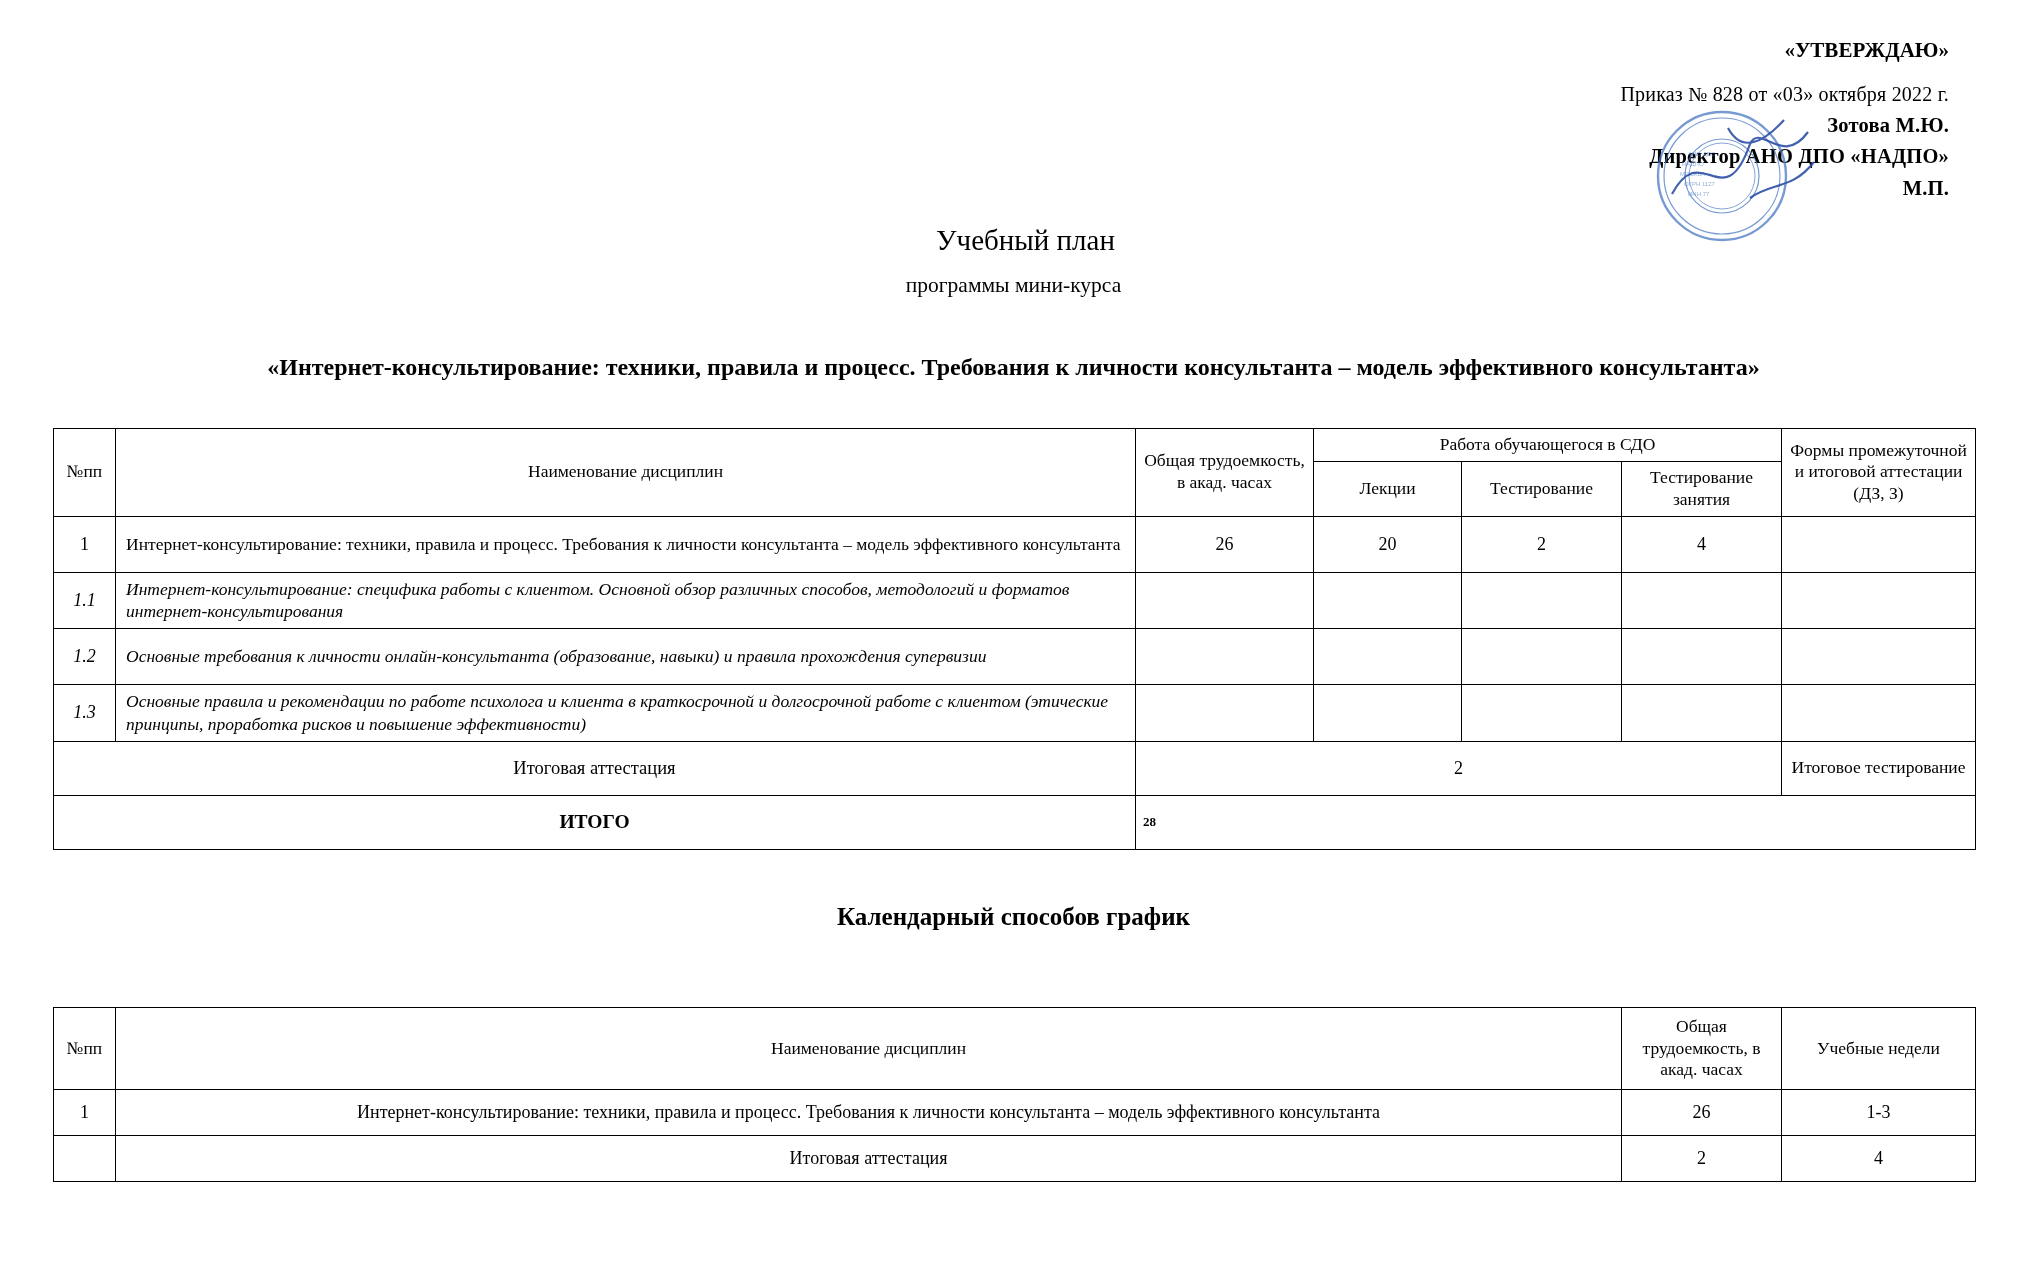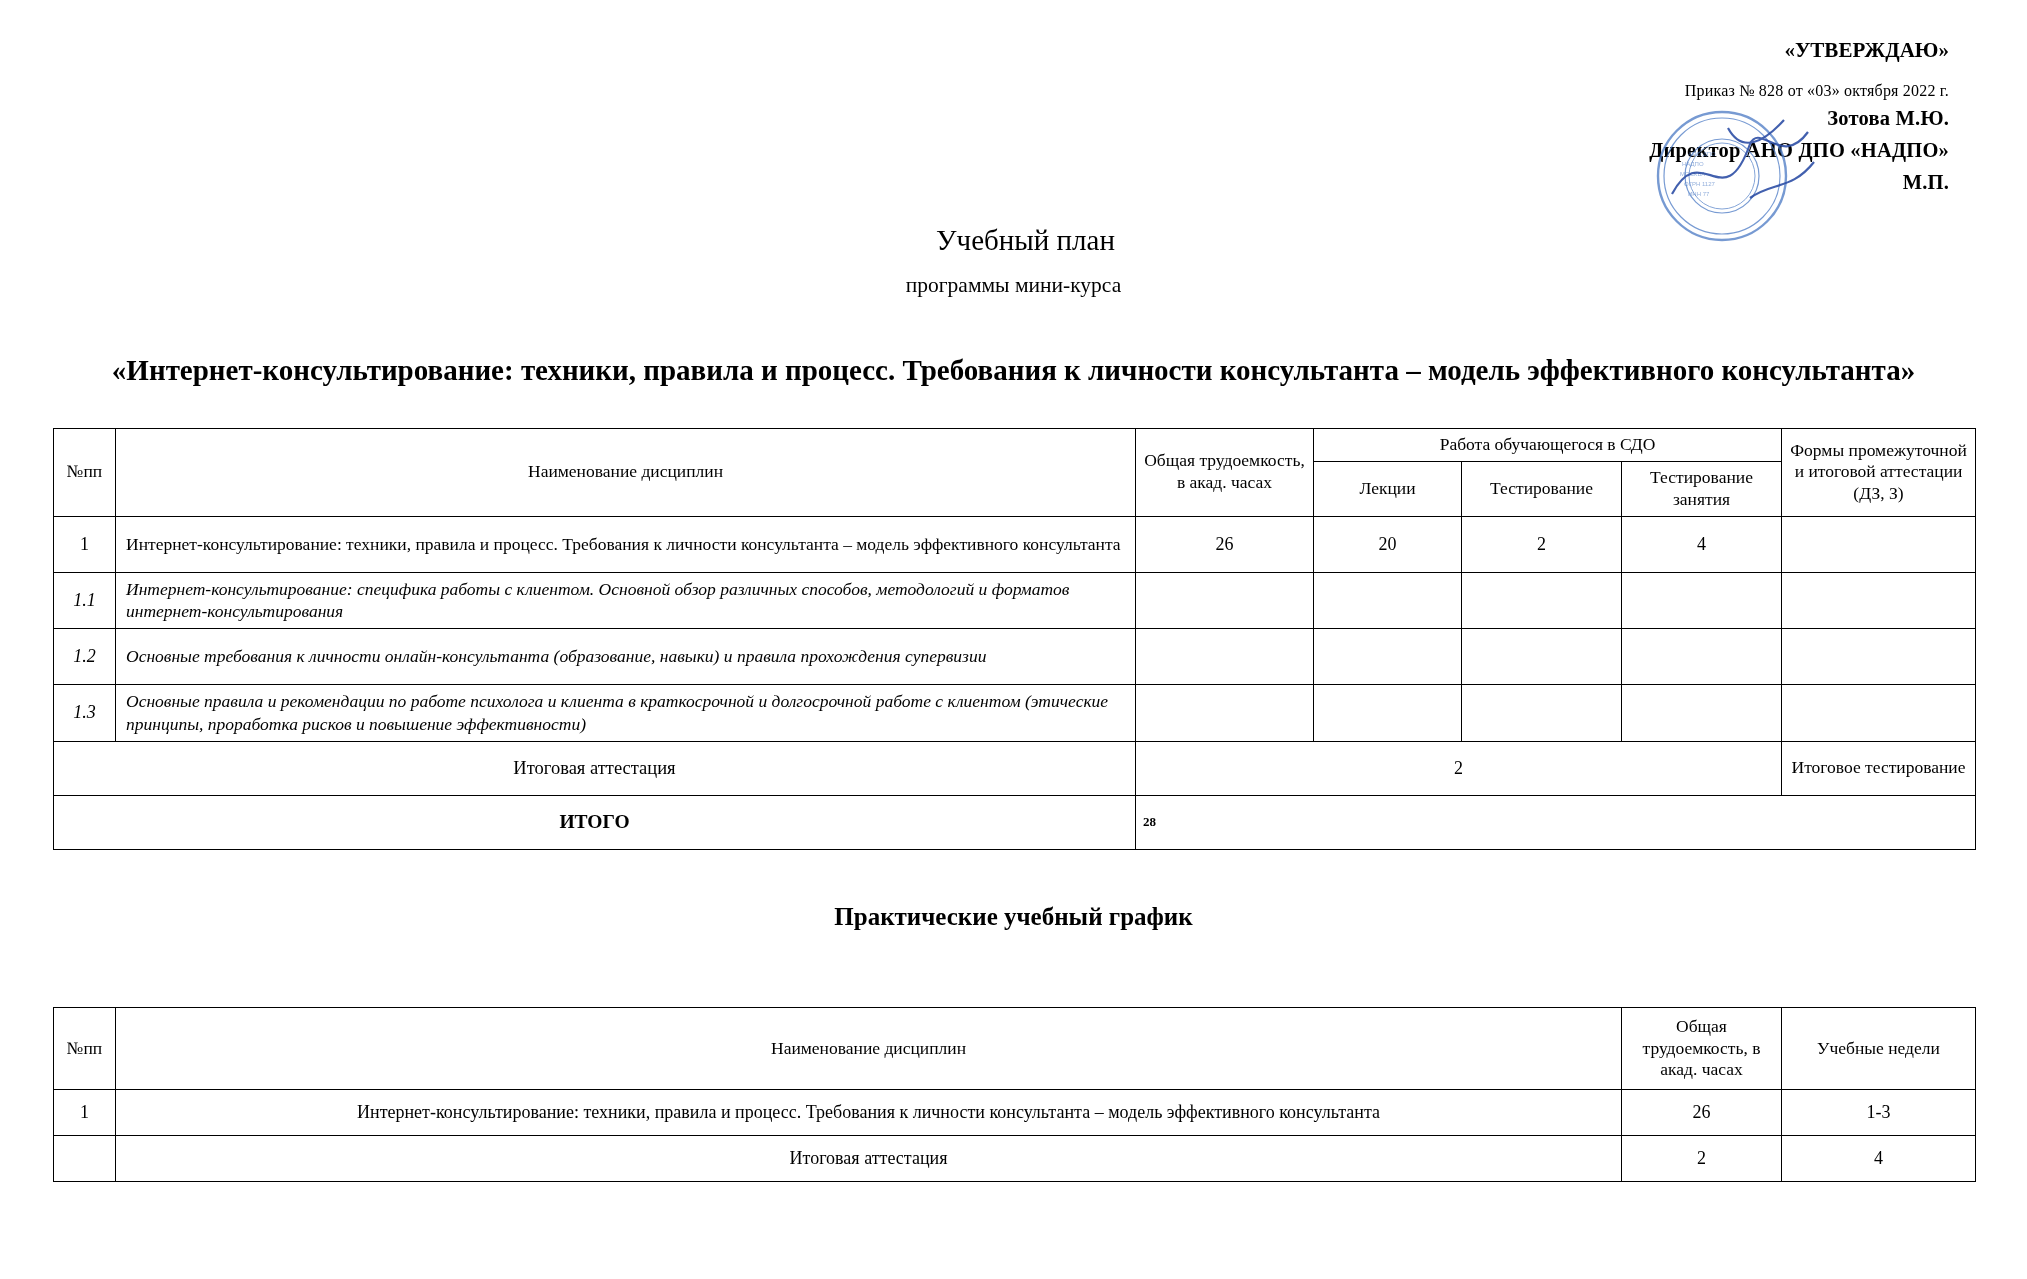--- a/index.html
+++ b/index.html
@@ -32,21 +32,21 @@
     line-height: 1.55;
   }
   .approval .ap-line {
     font-size: 20.5px;
     font-weight: bold;
     letter-spacing: 0.2px;
     white-space: nowrap;
   }
   .approval .ap-line.reg {
     font-weight: normal;
-    font-size: 16px;
+    font-size: 20px;
   }
   .approval .ap-title {
     font-size: 21px;
     font-weight: bold;
   }
   .stamp-wrap {
     position: absolute;
     top: 98px;
     left: 1632px;
     width: 250px;
@@ -72,21 +72,21 @@
     width: 2027px;
     text-align: center;
     font-size: 21.5px;
   }
   .course-name {
     position: absolute;
     top: 352px;
     left: 0;
     width: 2027px;
     text-align: center;
-    font-size: 29px;
+    font-size: 24px;
     font-weight: bold;
     padding: 0 110px;
     box-sizing: border-box;
     line-height: 1.3;
   }
 
   
   table.plan {
     position: absolute;
     border-collapse: collapse;
@@ -245,21 +245,21 @@
         <td class="ctr" colspan="4">2</td>
         <td class="small-ctr">Итоговое тестирование</td>
       </tr>
       <tr style="height:54px;">
         <td class="total-label" colspan="2">ИТОГО</td>
         <td class="total-val" colspan="5">28</td>
       </tr>
     </tbody>
   </table>
 
-  <div class="sched-title">Практические учебный график</div>
+  <div class="sched-title">Календарный способов график</div>
 
   <table class="plan t2">
     <colgroup>
       <col style="width:62px">
       <col style="width:1506px">
       <col style="width:160px">
       <col style="width:194px">
     </colgroup>
     <thead>
       <tr style="height:82px;">

